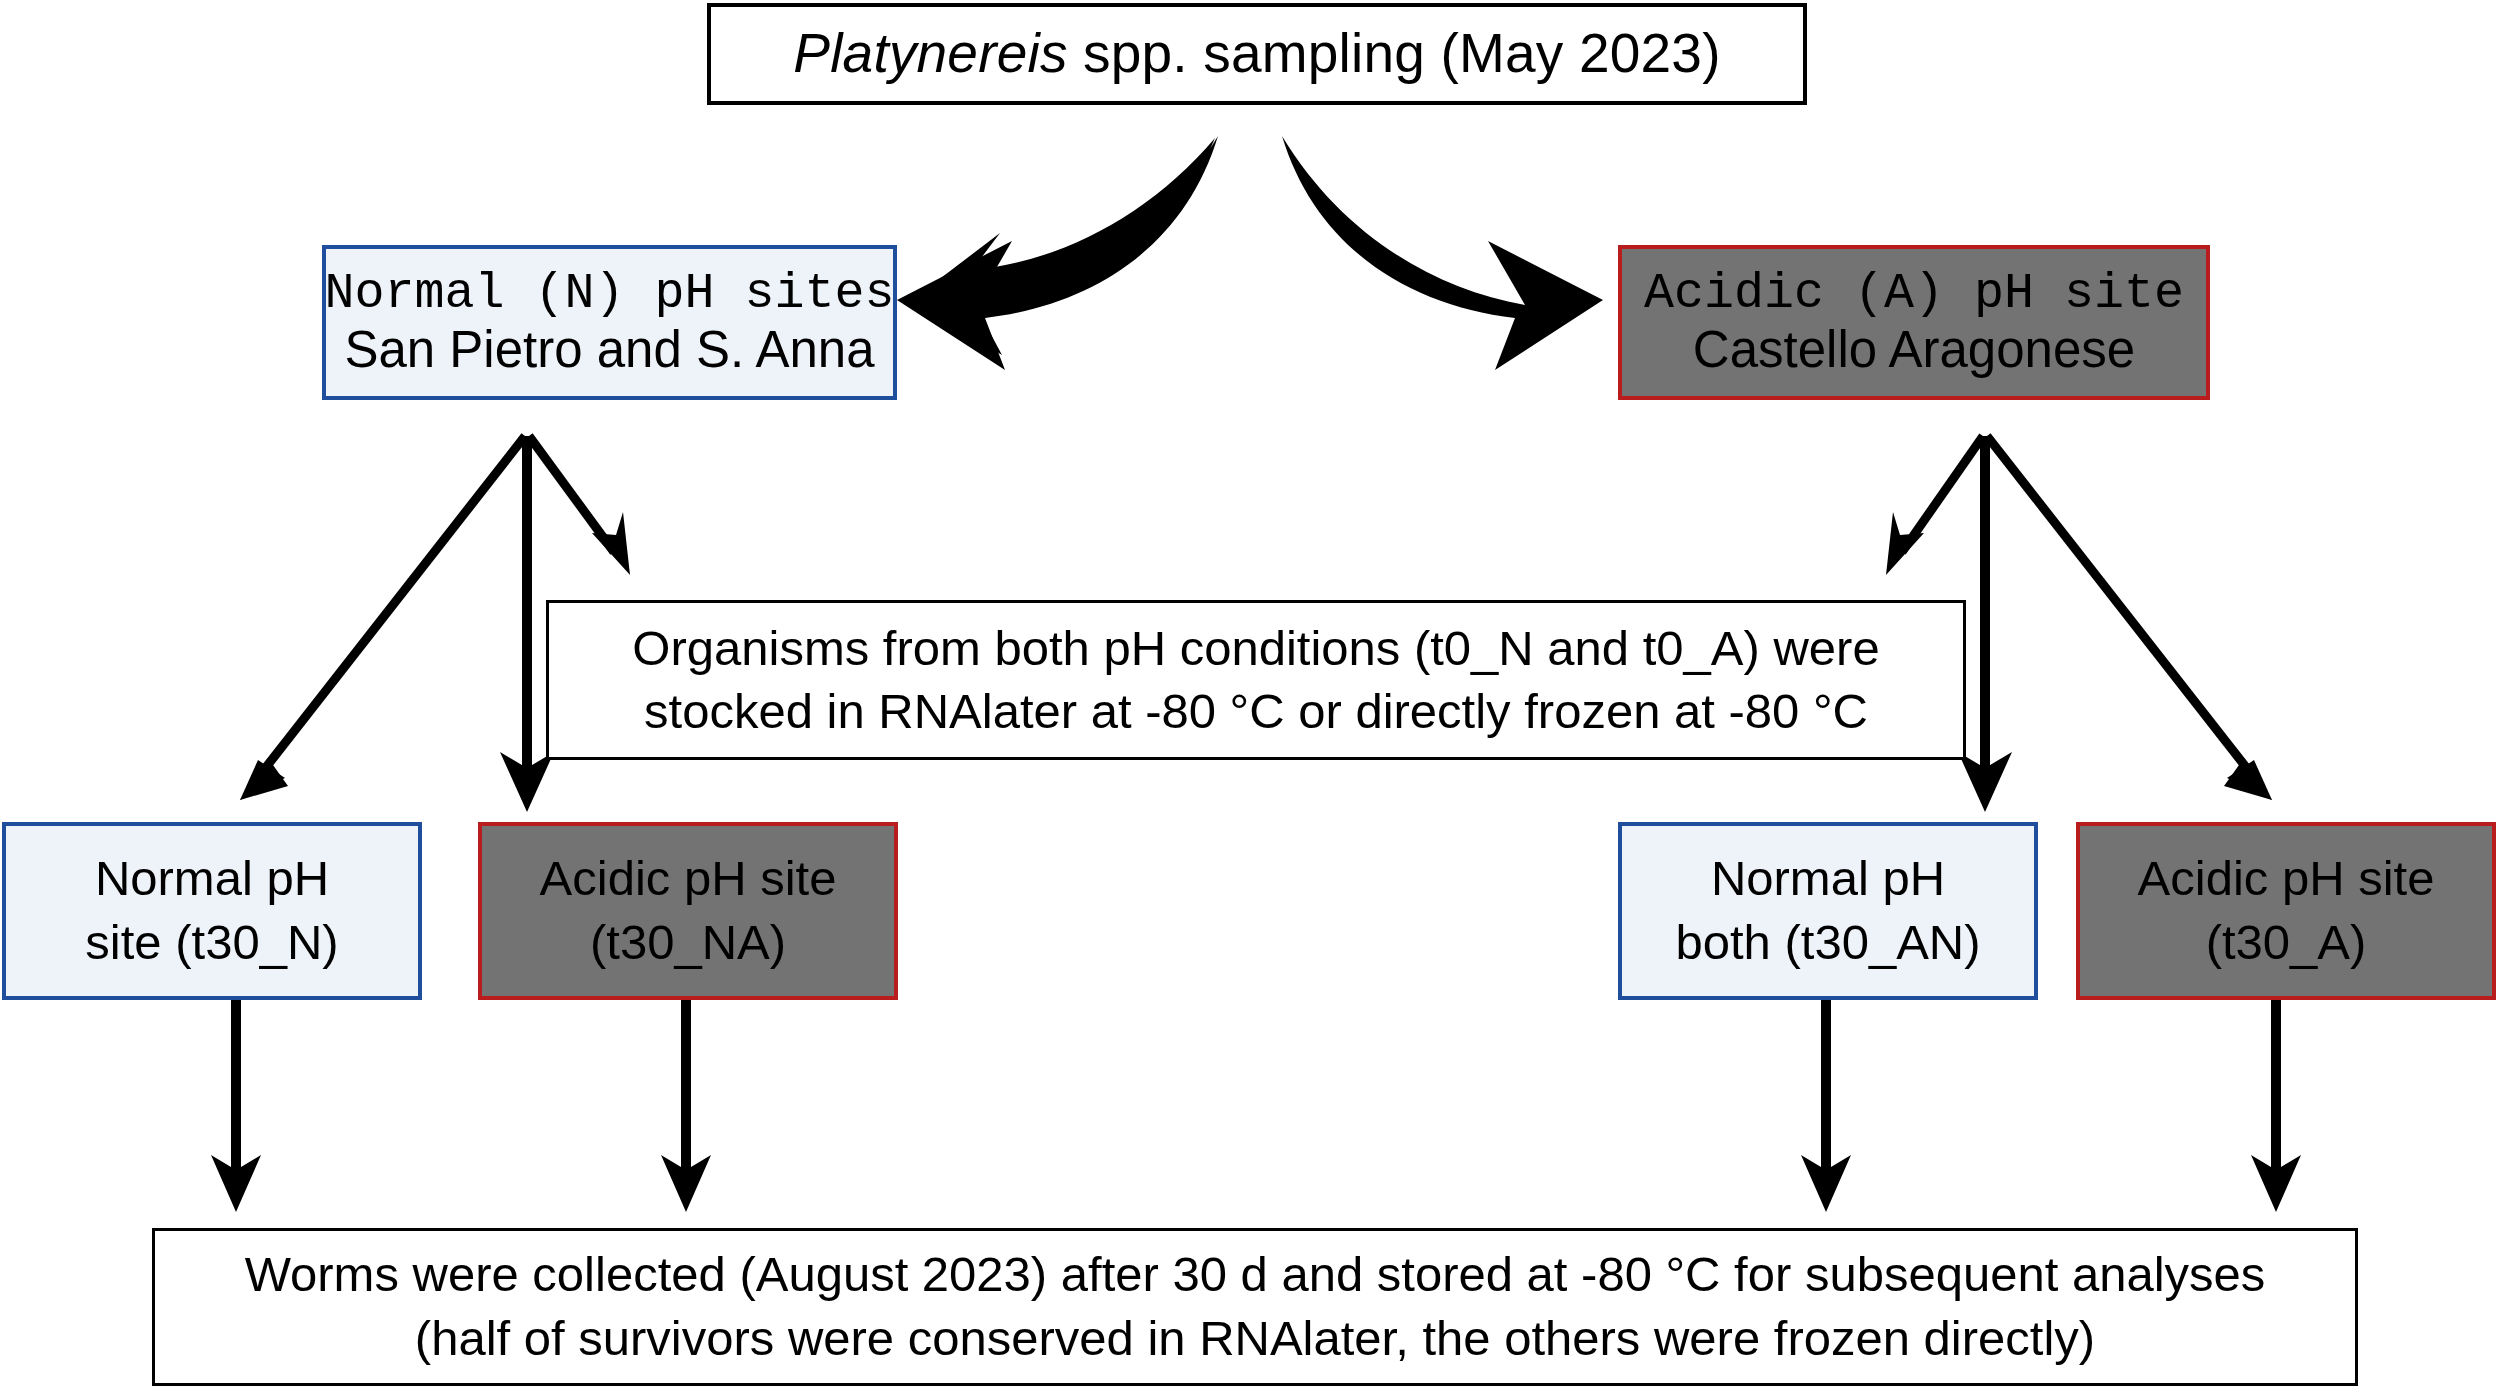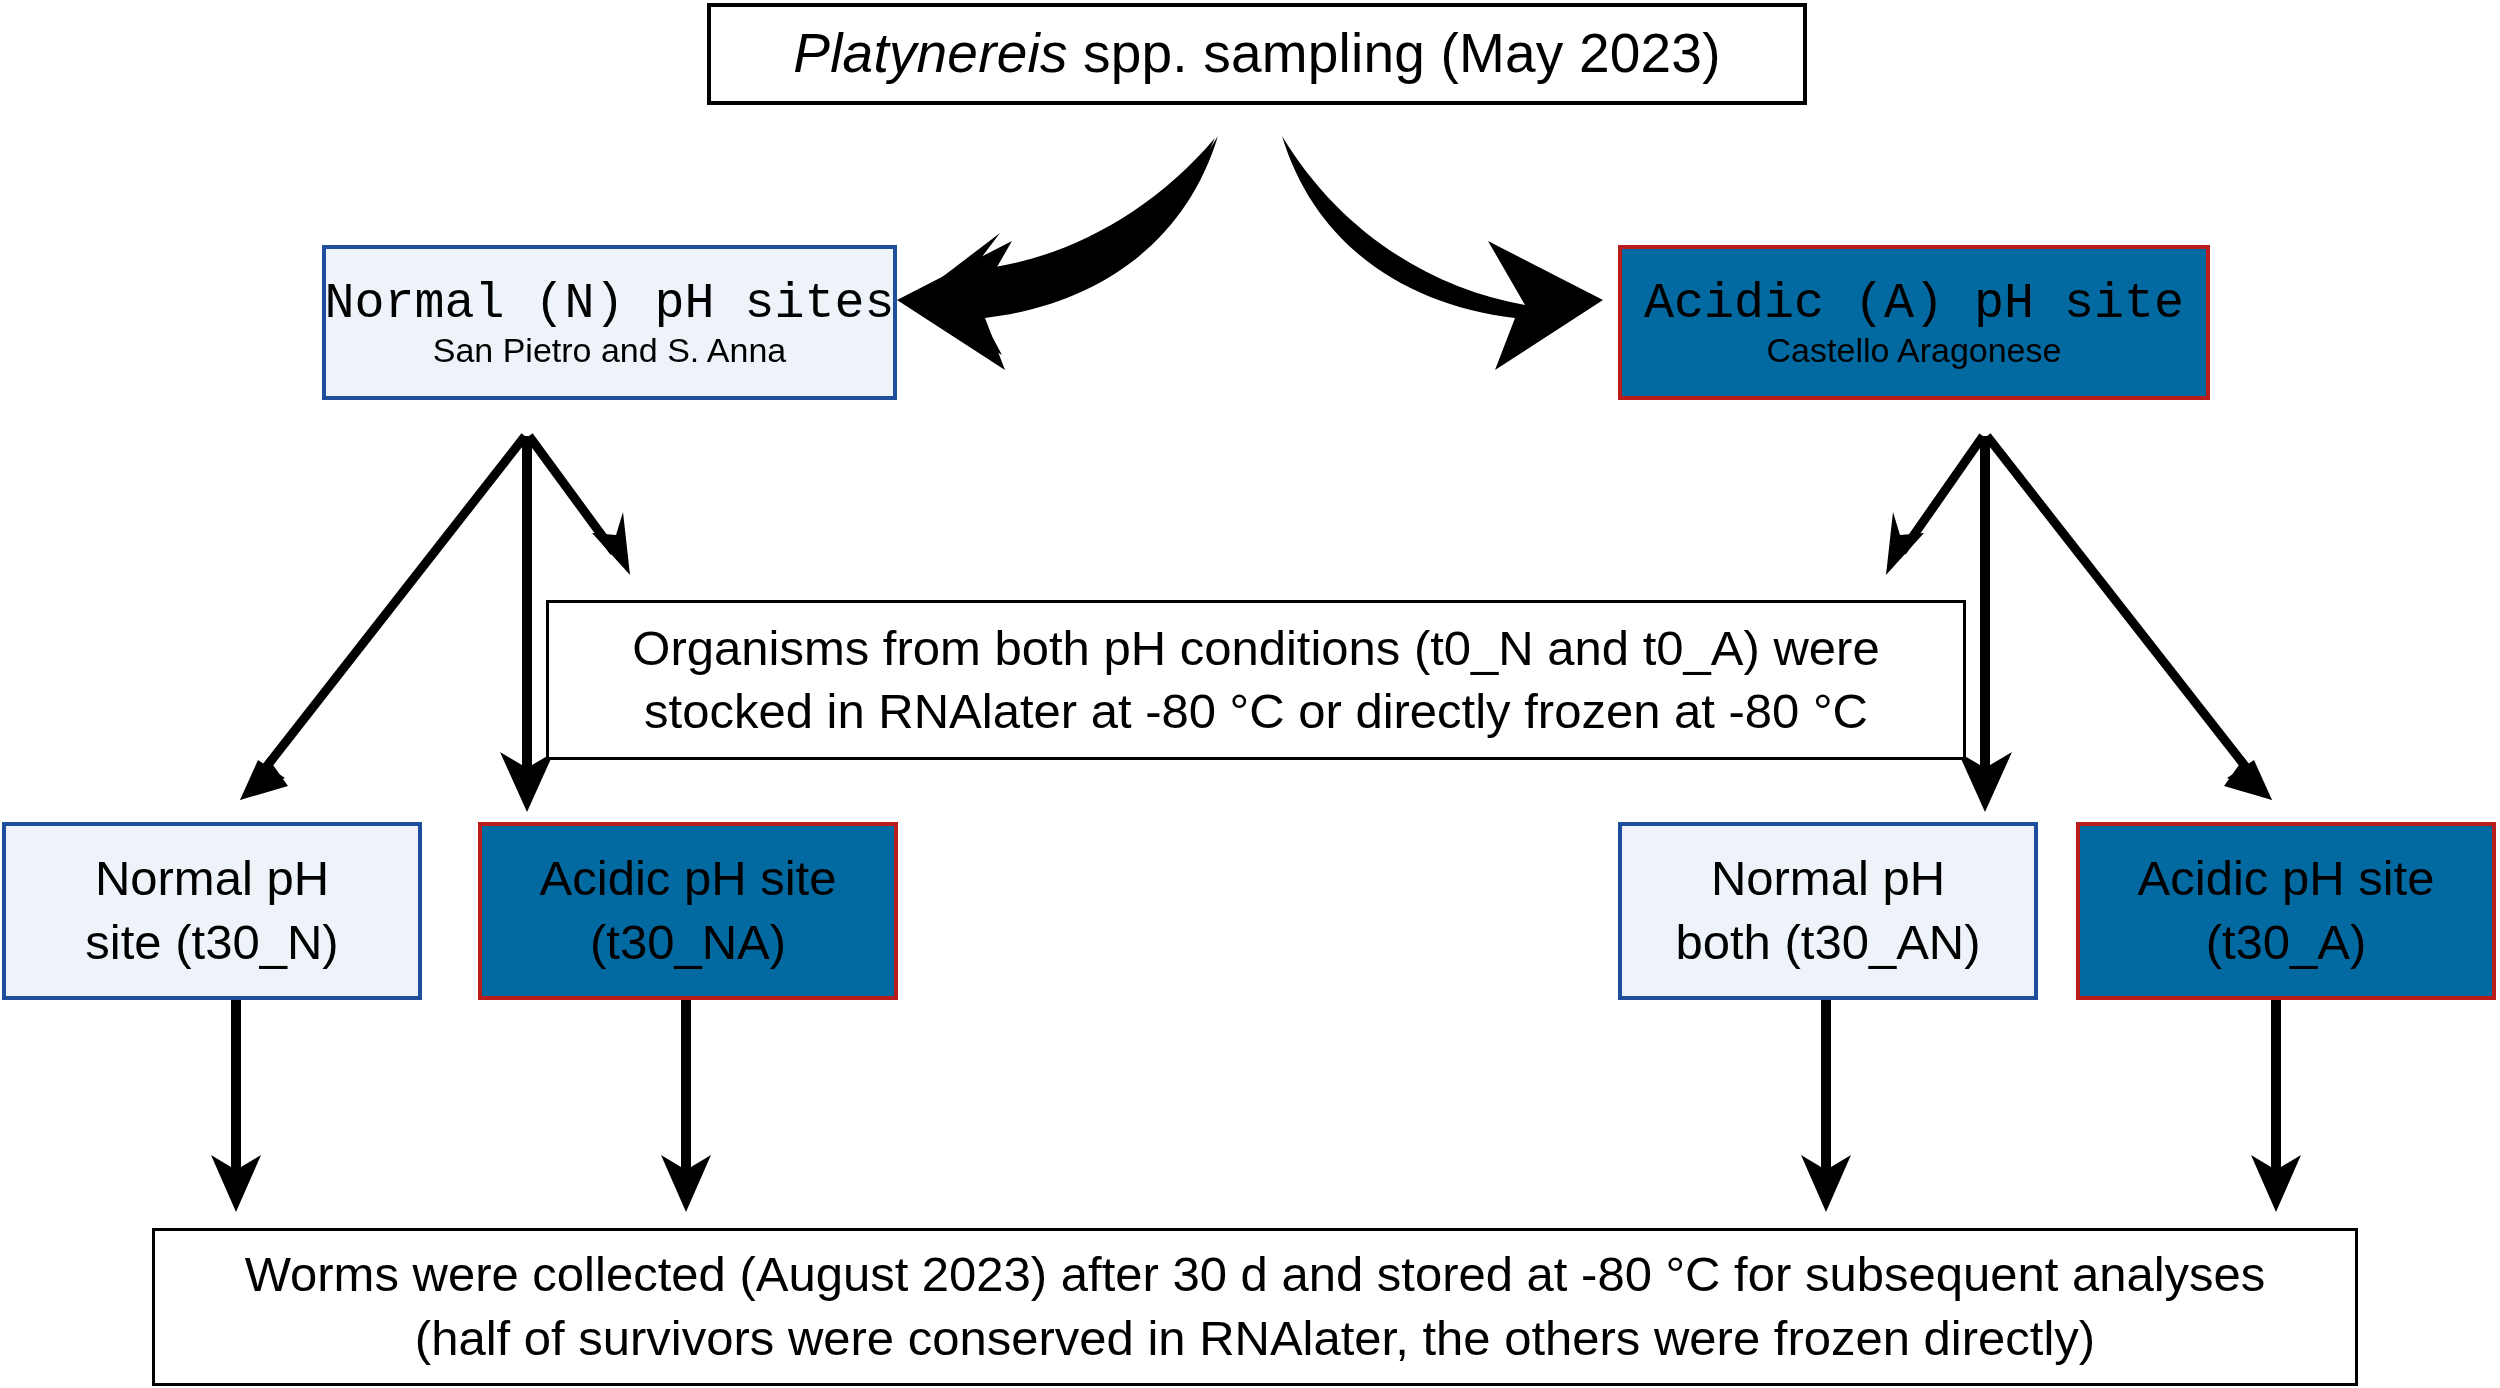--- a/index.html
+++ b/index.html
@@ -37,39 +37,39 @@
   }
   .node-plain {
     border: 4px solid #000000;
   }
   .node-normal {
     border: 4px solid #1F4E9C;
     background: #EEF2F9;
   }
   .node-acidic {
     border: 4px solid #B81C1C;
-    background: #0369a1;
+    background: #737373;
   }
   .title-line {
     font-size: 55px;
     line-height: 1.05;
     letter-spacing: 0.2px;
     white-space: nowrap;
   }
   .title-line .sp {
     font-style: italic;
   }
   .head-main {
     font-size: 50px;
     line-height: 1.1;
     white-space: nowrap;
     font-family: Liberation Mono, monospace;
   }
   .head-sub {
-    font-size: 34px;
+    font-size: 51px;
     line-height: 1.12;
     white-space: nowrap;
   }
   .body-line {
     font-size: 49px;
     line-height: 1.28;
     white-space: nowrap;
   }
   .leaf-line {
     font-size: 49px;

